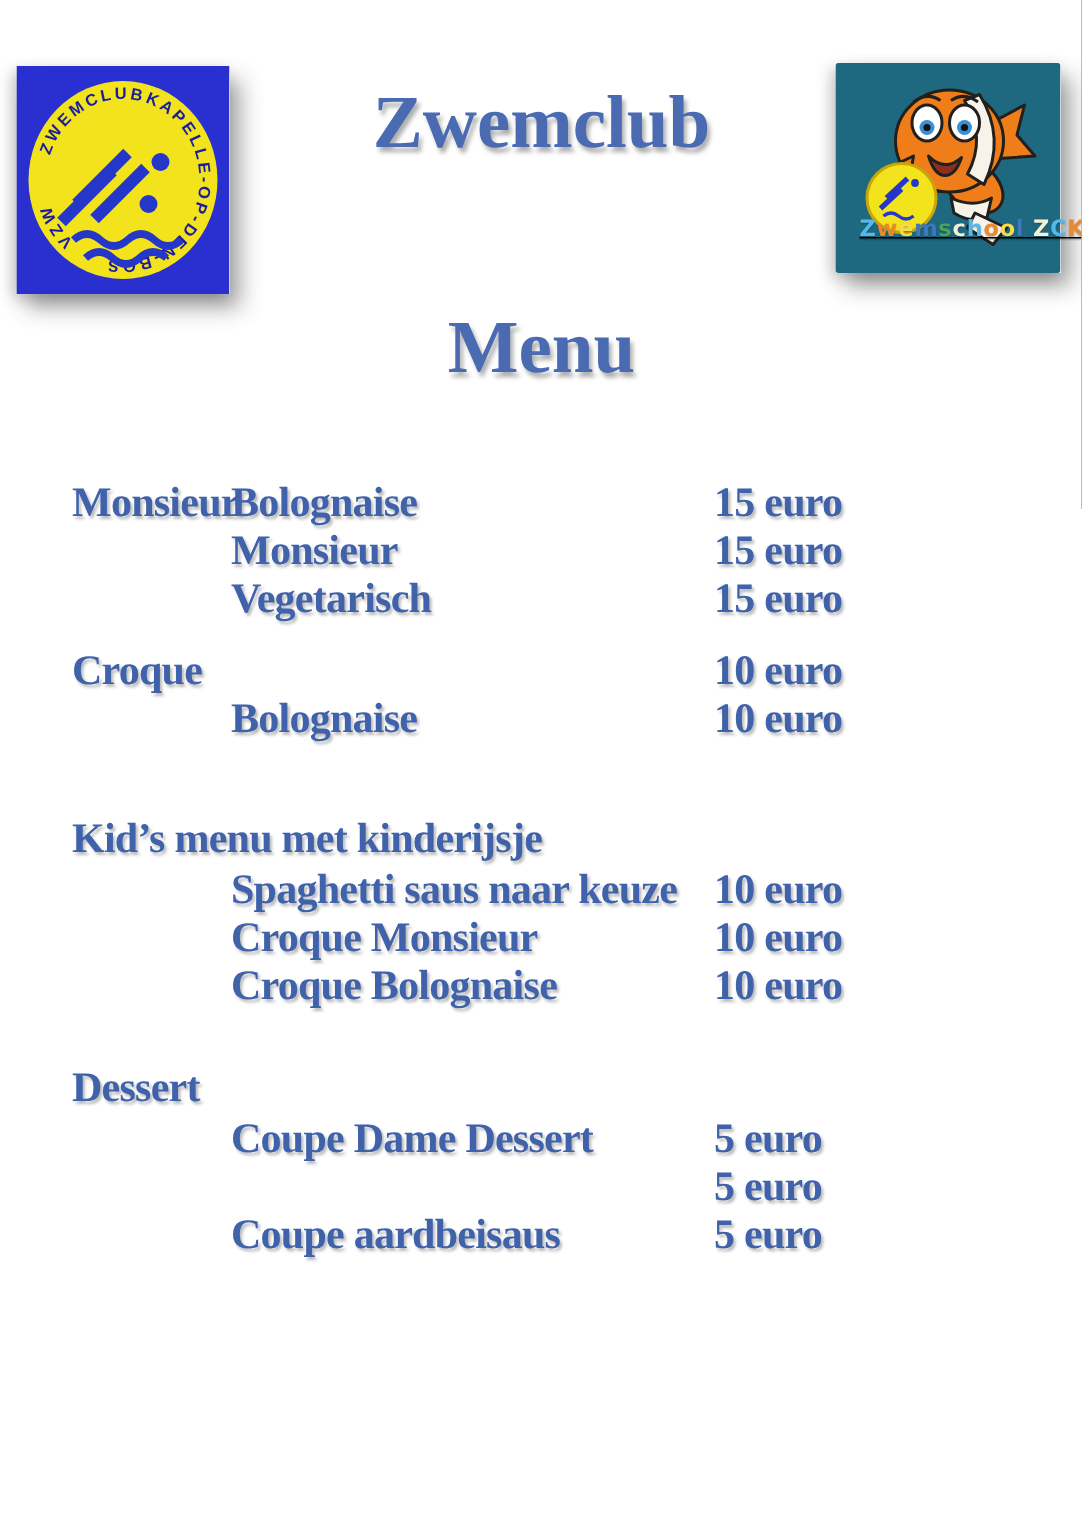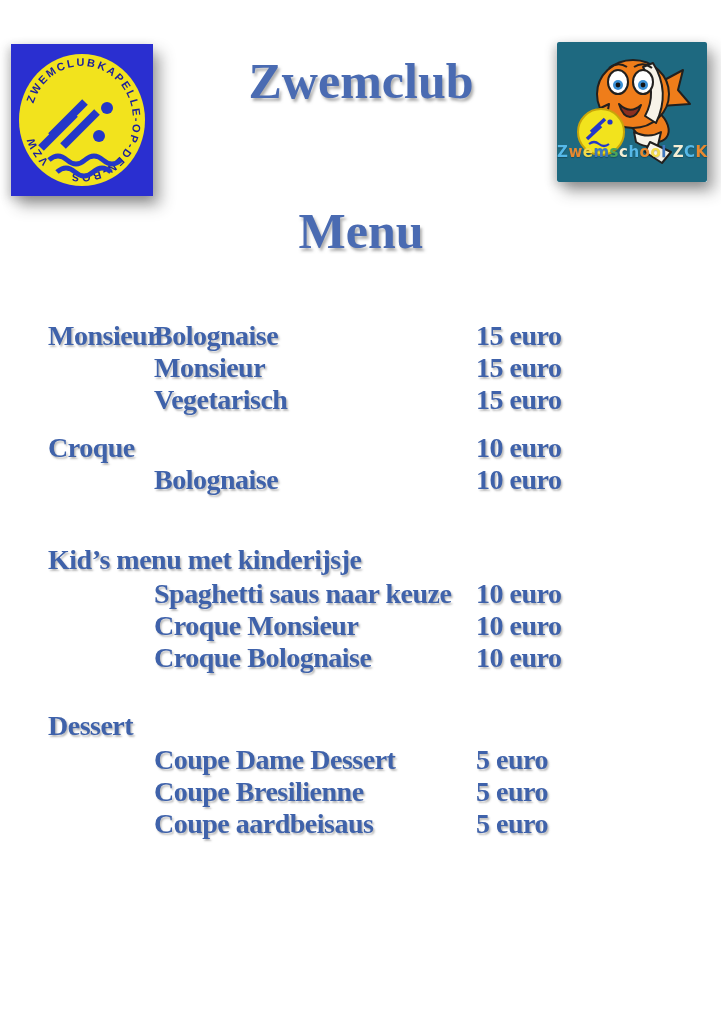--- a/index.html
+++ b/index.html
@@ -15,24 +15,25 @@
     position:absolute; left:11px; top:44px; width:142px; height:152px;
     box-shadow: 7px 9px 14px rgba(50,50,50,.45), -3px 3px 9px rgba(60,60,60,.25);
   }
   .logo-right {
     position:absolute; left:557px; top:42px; width:150px; height:140px;
     box-shadow: 7px 9px 14px rgba(50,50,50,.45), -3px 3px 9px rgba(60,60,60,.25);
   }
   .logo-left svg, .logo-right svg { display:block; }
   .arc-text { font-family:"Liberation Sans", sans-serif; font-weight:bold; font-size:11px; letter-spacing:2px; }
   .fish-caption {
-    position:absolute; left:0; right:0; top:101px; text-align:center;
+    position:absolute; left:16px; right:0; top:101px; text-align:center;
     font-family:"DejaVu Sans", sans-serif; font-weight:bold; font-size:15px;
     letter-spacing:.5px; white-space:nowrap;
     text-shadow: 0 1px 1px rgba(0,0,0,.25);
+    text-decoration: underline;
   }
 
   
   .title-line {
     position:absolute; left:6px; width:710px; text-align:center;
     font-weight:bold; color:#4a6bb2;
     text-shadow: 2px 3px 3px rgba(95,95,95,.5);
     white-space:nowrap;
   }
   .t1 { top:52px;  font-size:50px; }
@@ -165,21 +166,20 @@
     </div>
 
     <div class="row" style="top:710px">
       <span class="hdr">Dessert</span>
     </div>
     <div class="row" style="top:744px">
       <span class="c2">Coupe Dame Dessert</span>
       <span class="price">5 euro</span>
     </div>
     <div class="row" style="top:776px">
-      <span class="c2">Coupe Bresilienne</span>
       <span class="price">5 euro</span>
     </div>
     <div class="row" style="top:808px">
       <span class="c2">Coupe aardbeisaus</span>
       <span class="price">5 euro</span>
     </div>
 
   </div>
 </div>
 

